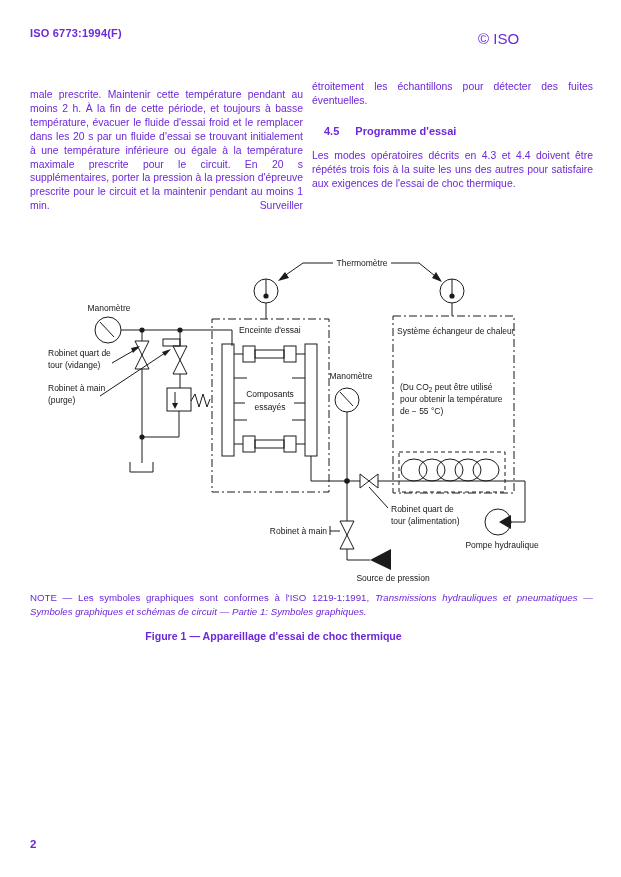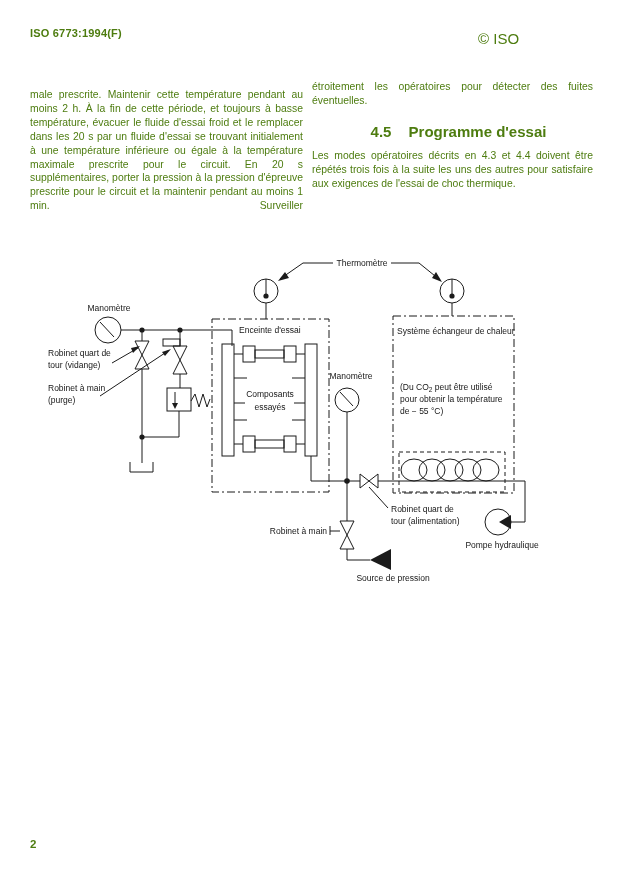--- a/index.html
+++ b/index.html
@@ -1,27 +1,27 @@
 <!DOCTYPE html>
 <html><head>
 <meta charset="utf-8">
 <style>
   html,body{margin:0;padding:0;background:#fff;}
   .page{
     position:relative;width:621px;height:877px;background:#ffffff;
-    font-family:"Liberation Sans",sans-serif;color:#4d7c0f;overflow:hidden;
+    font-family:"Liberation Sans",sans-serif;color:#6d28d9;overflow:hidden;
   }
   .hdr-l{position:absolute;left:30px;top:27px;font-weight:bold;font-size:11px;letter-spacing:.2px;}
   .hdr-r{position:absolute;left:478px;top:30px;font-size:15px;}
   .col{position:absolute;top:80px;font-size:10.4px;line-height:13.9px;}
   .col p{margin:0;text-align:justify;}
   .col-left{left:30px;width:273px;margin-top:8px;}
   .col-left p{text-align-last:justify;}
   .col-right{left:312px;width:281px;}
-  .col-right h2{font-size:15px;margin:17px 0 10px 12px;font-weight:bold;text-align:center;}
+  .col-right h2{font-size:11px;margin:17px 0 10px 12px;font-weight:bold;}
   .col-right h2 .sec-num{margin-right:13px;}
   .note{position:absolute;left:30px;top:591px;width:563px;margin:0;
         font-size:9.7px;line-height:13.5px;text-align:justify;}
   .note em{font-style:italic;}
   .caption{position:absolute;left:30px;top:630px;width:487px;text-align:center;
            font-weight:bold;font-size:10.6px;}
   .pagenum{position:absolute;left:30px;top:838px;font-weight:bold;font-size:11.5px;}
   svg.diagram{position:absolute;left:0;top:0;}
   svg .ln{stroke:#1b1b1b;stroke-width:1;fill:none;}
   svg .fillb{fill:#1b1b1b;stroke:none;}
@@ -35,21 +35,21 @@
 <div class="page">
 
   <span class="hdr-l">ISO 6773:1994(F)</span>
   <span class="hdr-r">© ISO</span>
 
   <div class="col col-left">
     <p>male prescrite. Maintenir cette température pendant au moins 2 h. À la fin de cette période, et toujours à basse température, évacuer le fluide d'essai froid et le remplacer dans les 20 s par un fluide d'essai se trouvant initialement à une température inférieure ou égale à la température maximale prescrite pour le cir­cuit. En 20 s supplémentaires, porter la pression à la pression d'épreuve prescrite pour le circuit et la maintenir pendant au moins 1 min. Surveiller</p>
   </div>
 
   <div class="col col-right">
-    <p>étroitement les opératoires pour détecter des fuites éventuelles.</p>
+    <p>étroitement les échantillons pour détecter des fuites éventuelles.</p>
     <h2>
       <span class="sec-num">4.5</span>
       <span>Programme d'essai</span>
     </h2>
     <p>Les modes opératoires décrits en 4.3 et 4.4 doivent être répétés trois fois à la suite les uns des autres pour satisfaire aux exigences de l'essai de choc ther­mique.</p>
   </div>
 
   <svg class="diagram" width="621" height="877" viewBox="0 0 621 877">
     <g class="ln">
 
@@ -204,17 +204,19 @@
     <text x="400" y="390"><tspan>(Du CO</tspan><tspan dy="2" font-size="6.5">2</tspan><tspan dy="-2"> peut être utilisé</tspan></text>
     <text x="400" y="402">pour obtenir la température</text>
     <text x="400" y="414">de − 55 °C)</text>
     <text x="391" y="512">Robinet quart de</text>
     <text x="391" y="524">tour (alimentation)</text>
     <text x="327" y="534" text-anchor="end">Robinet à main</text>
     <text x="393" y="581" text-anchor="middle">Source de pression</text>
     <text x="502" y="548" text-anchor="middle">Pompe hydraulique</text>
   </svg>
 
-
+  <p class="note"><span>NOTE — Les symboles graphiques sont conformes à l'ISO 1219-1:1991, </span><em>Transmissions hydrauliques et pneumatiques — Symboles graphiques et schémas de circuit — Partie 1: Symboles graphiques.</em></p>
+
+  <div class="caption">Figure 1 — Appareillage d'essai de choc thermique</div>
 
   <div class="pagenum">2</div>
 
 </div>
 
 </body></html>

